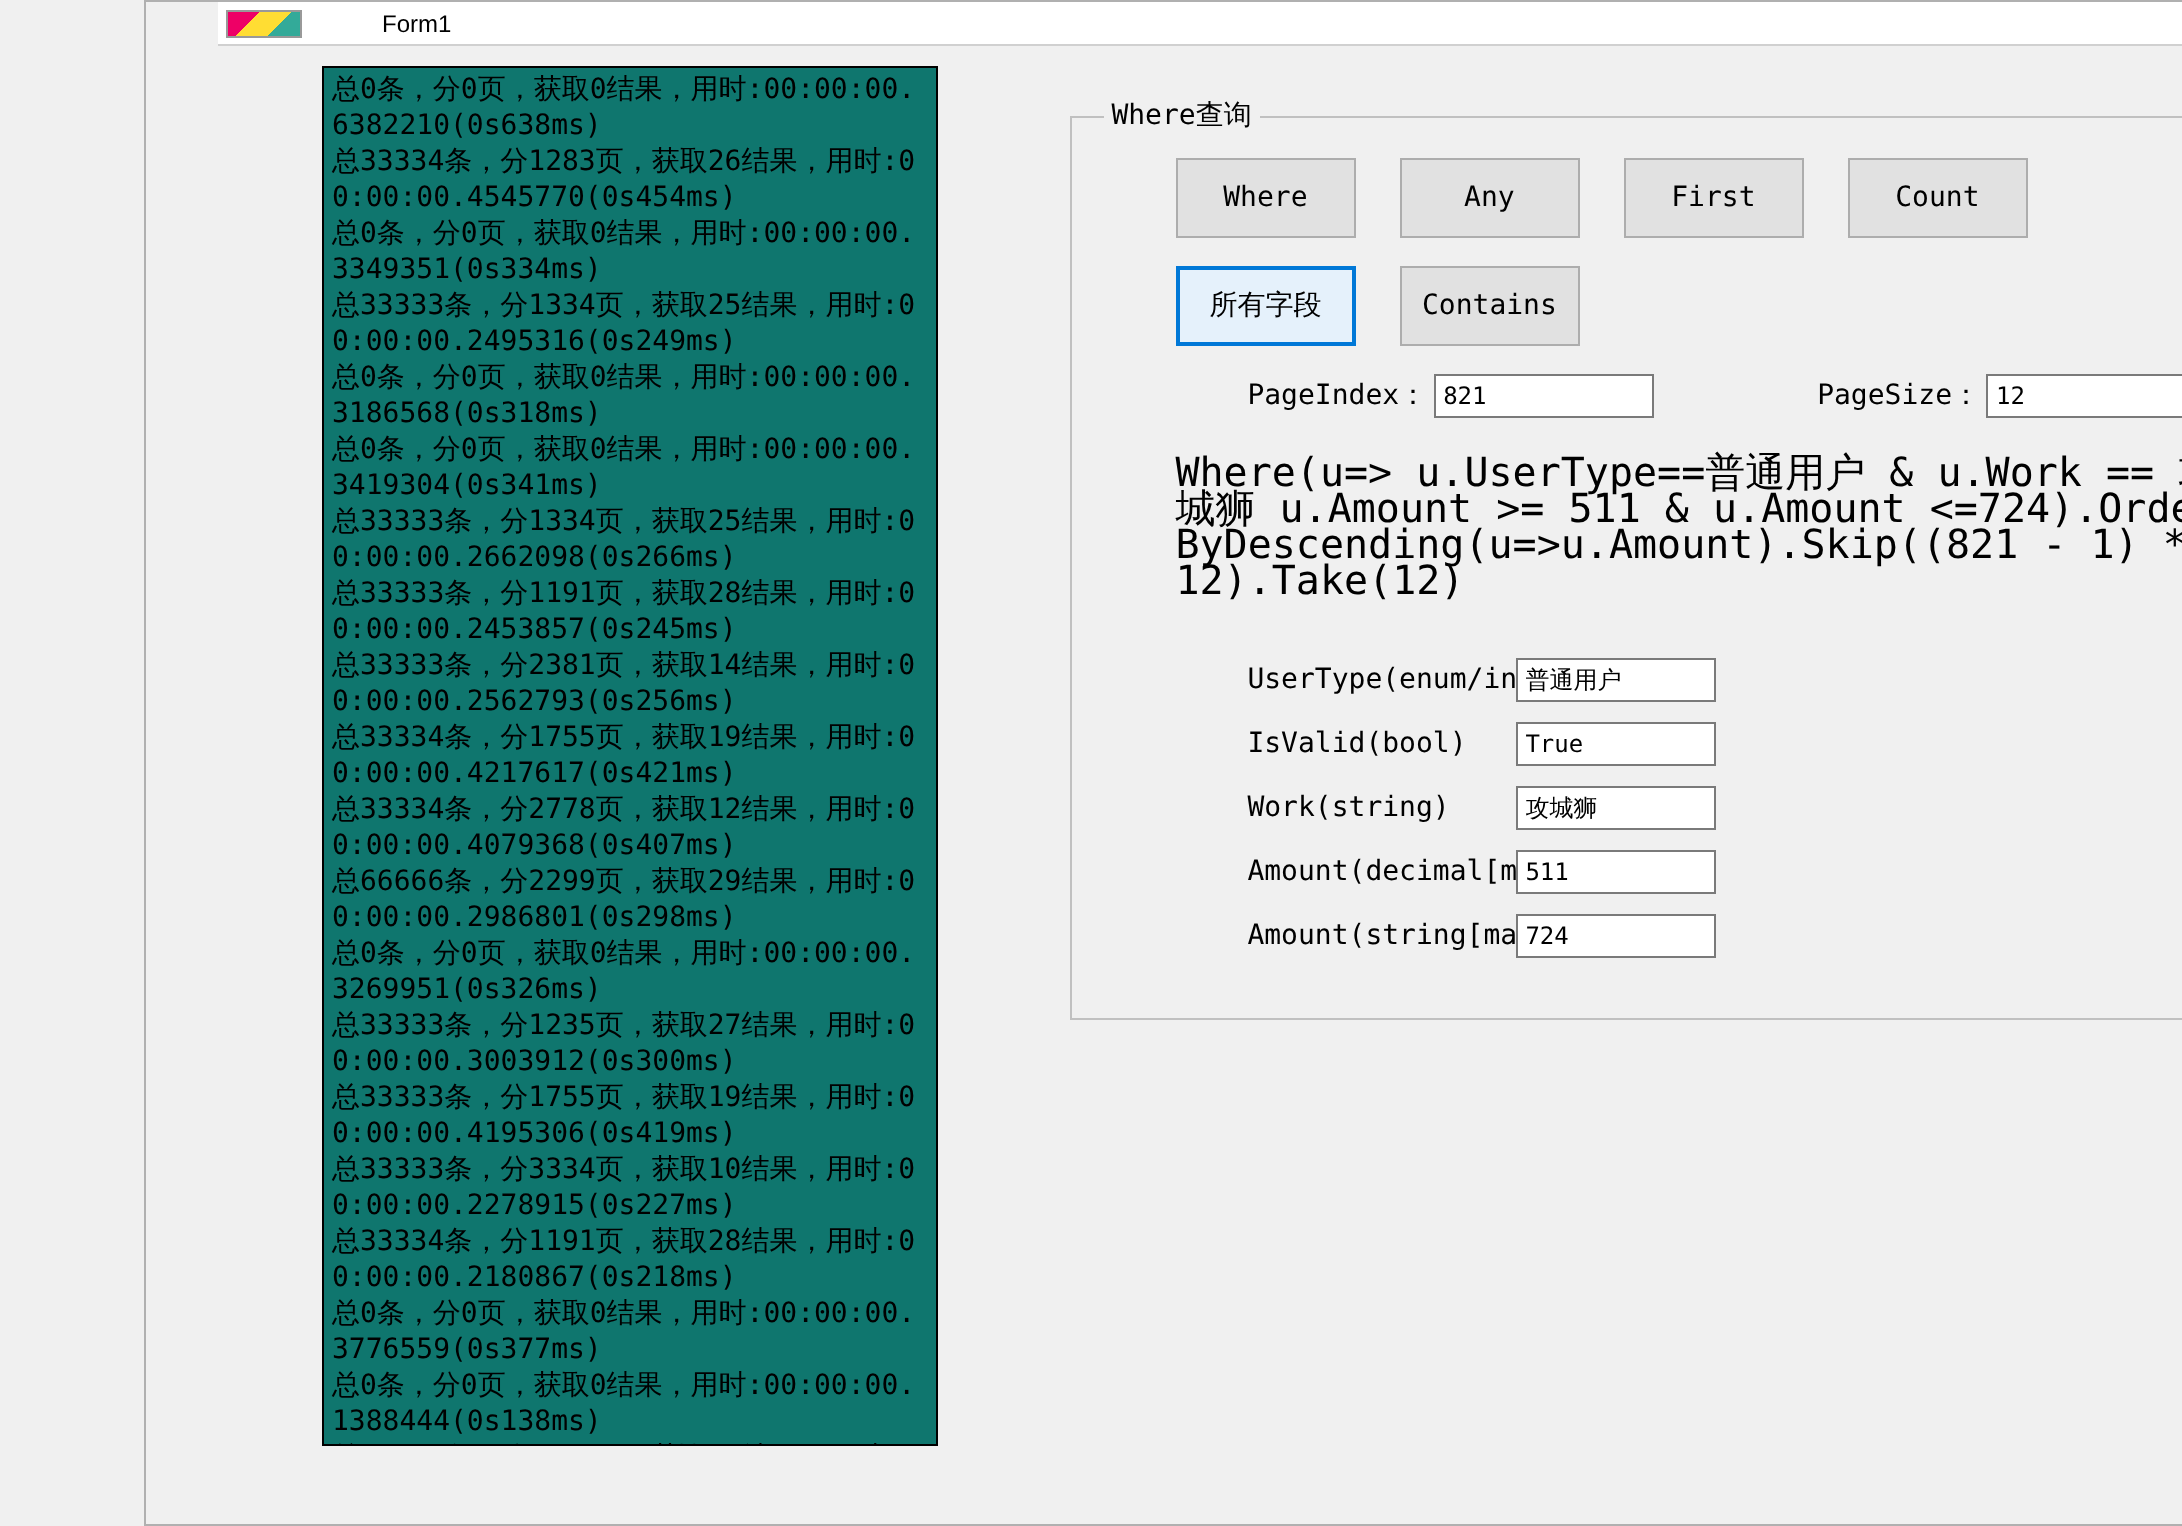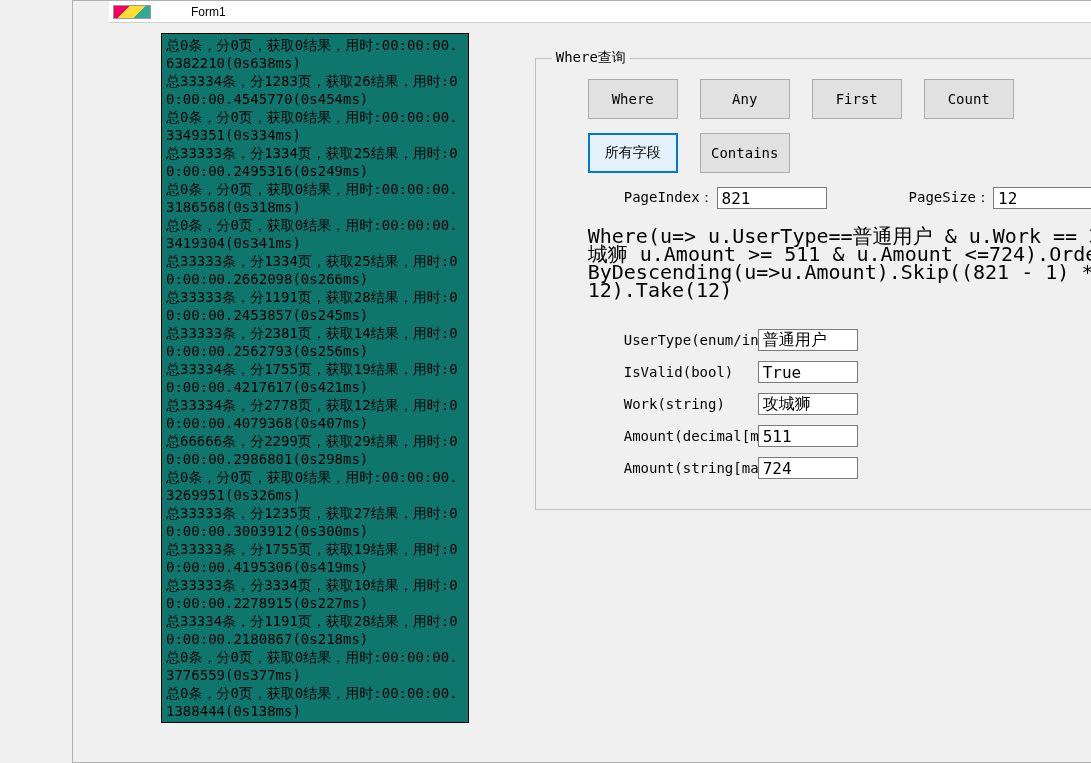--- a/index.html
+++ b/index.html
@@ -108,21 +108,21 @@
     margin-bottom: 18px;
     font-family: "SimSun", monospace;
     font-size: 14px;
   }
   .page-row .gap { width: 40px; }
   input.txt {
     height: 22px;
     border: 1px solid #7a7a7a;
     background: #fff;
     font-family: "SimSun", monospace;
-    font-size: 16px;
+    font-size: 12px;
     padding: 0 4px;
   }
   .query-text {
     font-family: "SimSun", monospace;
     font-size: 20px;
     line-height: 18px;
     white-space: pre-wrap;
     word-break: break-all;
     margin-bottom: 30px;
   }

